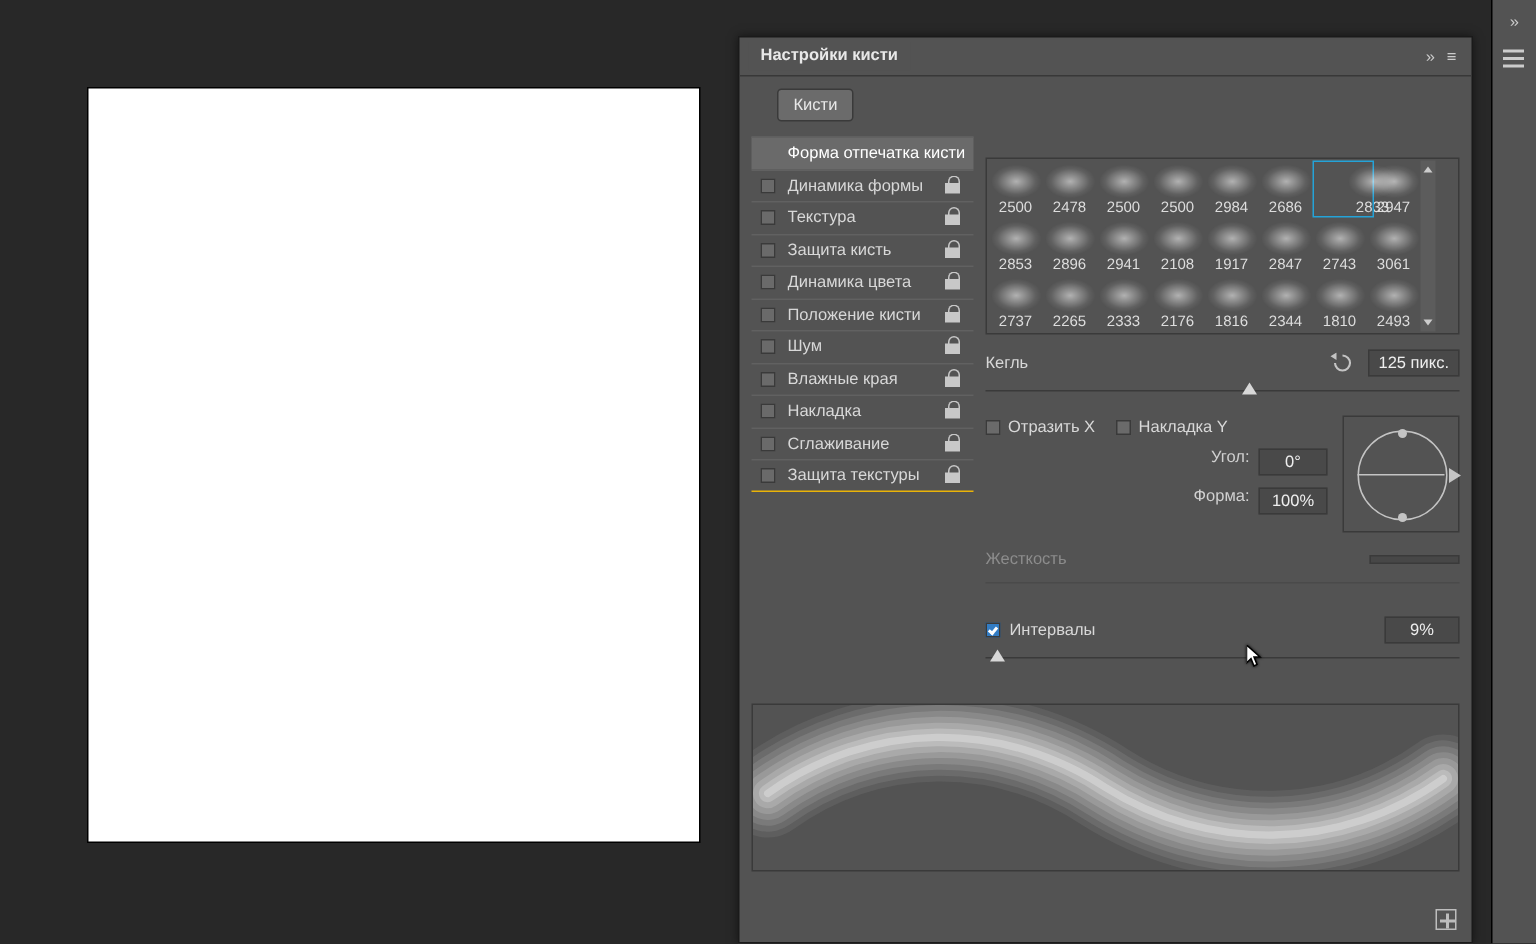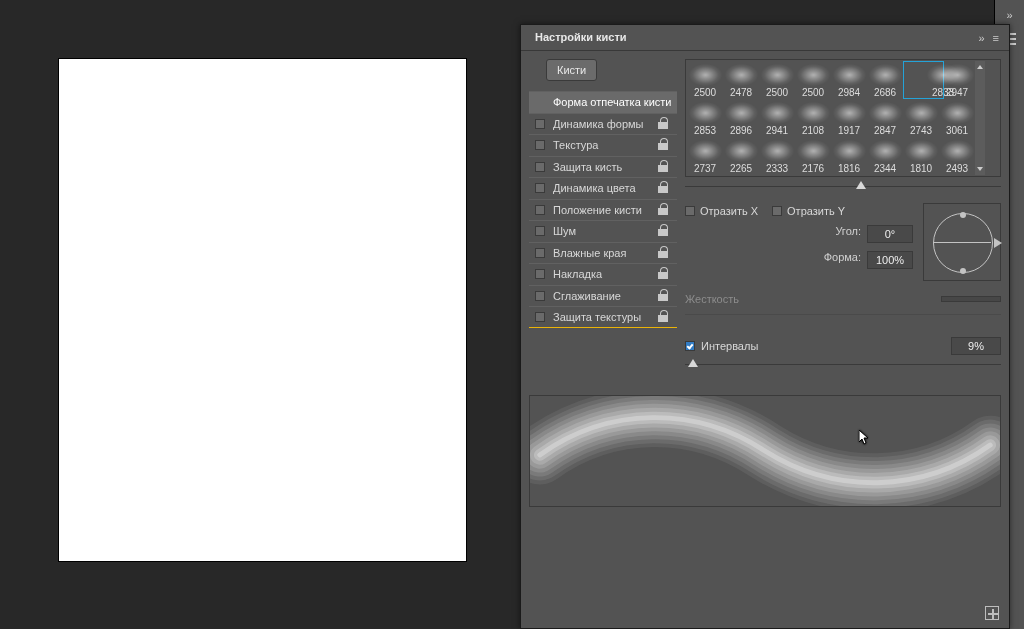--- a/index.html
+++ b/index.html
@@ -24,21 +24,21 @@
     background: #535353;
     border-left: 1px solid #000;
   }
   .right-edge .ico {
     display:flex; align-items:center; justify-content:center;
     margin: 6px 4px; height:18px; color:#ccc;
   }
   
   .panel {
     position: absolute;
-    left: 520px; top: 24px;
+    left: 492px; top: 24px;
     width: 490px; height: 605px;
     background: #535353;
     border: 1px solid #1a1a1a;
     box-shadow: 0 0 6px rgba(0,0,0,.5);
     display: flex; flex-direction: column;
   }
   .panel-titlebar {
     height: 26px;
     display: flex; align-items: center;
     padding: 0 6px;
@@ -113,20 +113,21 @@
   .right-col { flex:1; display:flex; flex-direction:column; }
 
   .presets {
     display:grid;
     grid-template-columns: repeat(8, 36px) 10px;
     grid-auto-rows: 38px;
     gap: 0;
     border:1px solid #3a3a3a;
     padding:1px;
     background:#535353;
+    margin-top:46px;
   }
   .preset {
     display:flex; flex-direction:column; align-items:center; justify-content:flex-end;
     padding:1px;
     position:relative;
   }
   .preset.scrollcol { grid-column: 9; grid-row: 1 / span 3; background:#5c5c5c; position:relative; }
   .preset.scrollcol::before {
     content:""; position:absolute; top:4px; left:2px;
     border-left:3px solid transparent; border-right:3px solid transparent; border-bottom:4px solid #ccc;
@@ -465,34 +466,44 @@
           <div class="preset">
             <div class="thumb"></div>
             <div class="sz">1810</div>
           </div>
           <div class="preset">
             <div class="thumb"></div>
             <div class="sz">2493</div>
           </div>
         </div>
 
+      <div class="slider-header">
+        <span class="lbl">Кегль</span>
+        <span class="flip-icn">
+          <svg width="18" height="14" viewBox="0 0 18 14">
+              <path d="M4 7 A5 5 0 1 0 9 2" fill="none" stroke="#d8d8d8" stroke-width="1.4"></path>
+              <polygon points="5,0 5,5 1,2.5" fill="#d8d8d8"></polygon>
+            </svg>
+        </span>
+        <span class="numbox">125 пикс.</span>
+      </div>
       <div class="slider-track">
         <div class="slider-thumb" style="left:54%"></div>
       </div>
 
       <div class="angle-row">
         <div class="angle-left">
           <div style="display:flex; gap:14px;">
             <span class="small-cb">
                 <span class="cb"></span>
                 <span>Отразить X</span>
               </span>
             <span class="small-cb">
                 <span class="cb"></span>
-                <span>Отразить Y</span>
+                <span>Накладка Y</span>
               </span>
           </div>
           <div class="inline-field">
             <label>Угол:</label>
             <span class="numbox">0°</span>
           </div>
           <div class="inline-field">
             <label>Форма:</label>
             <span class="numbox">100%</span>
           </div>

